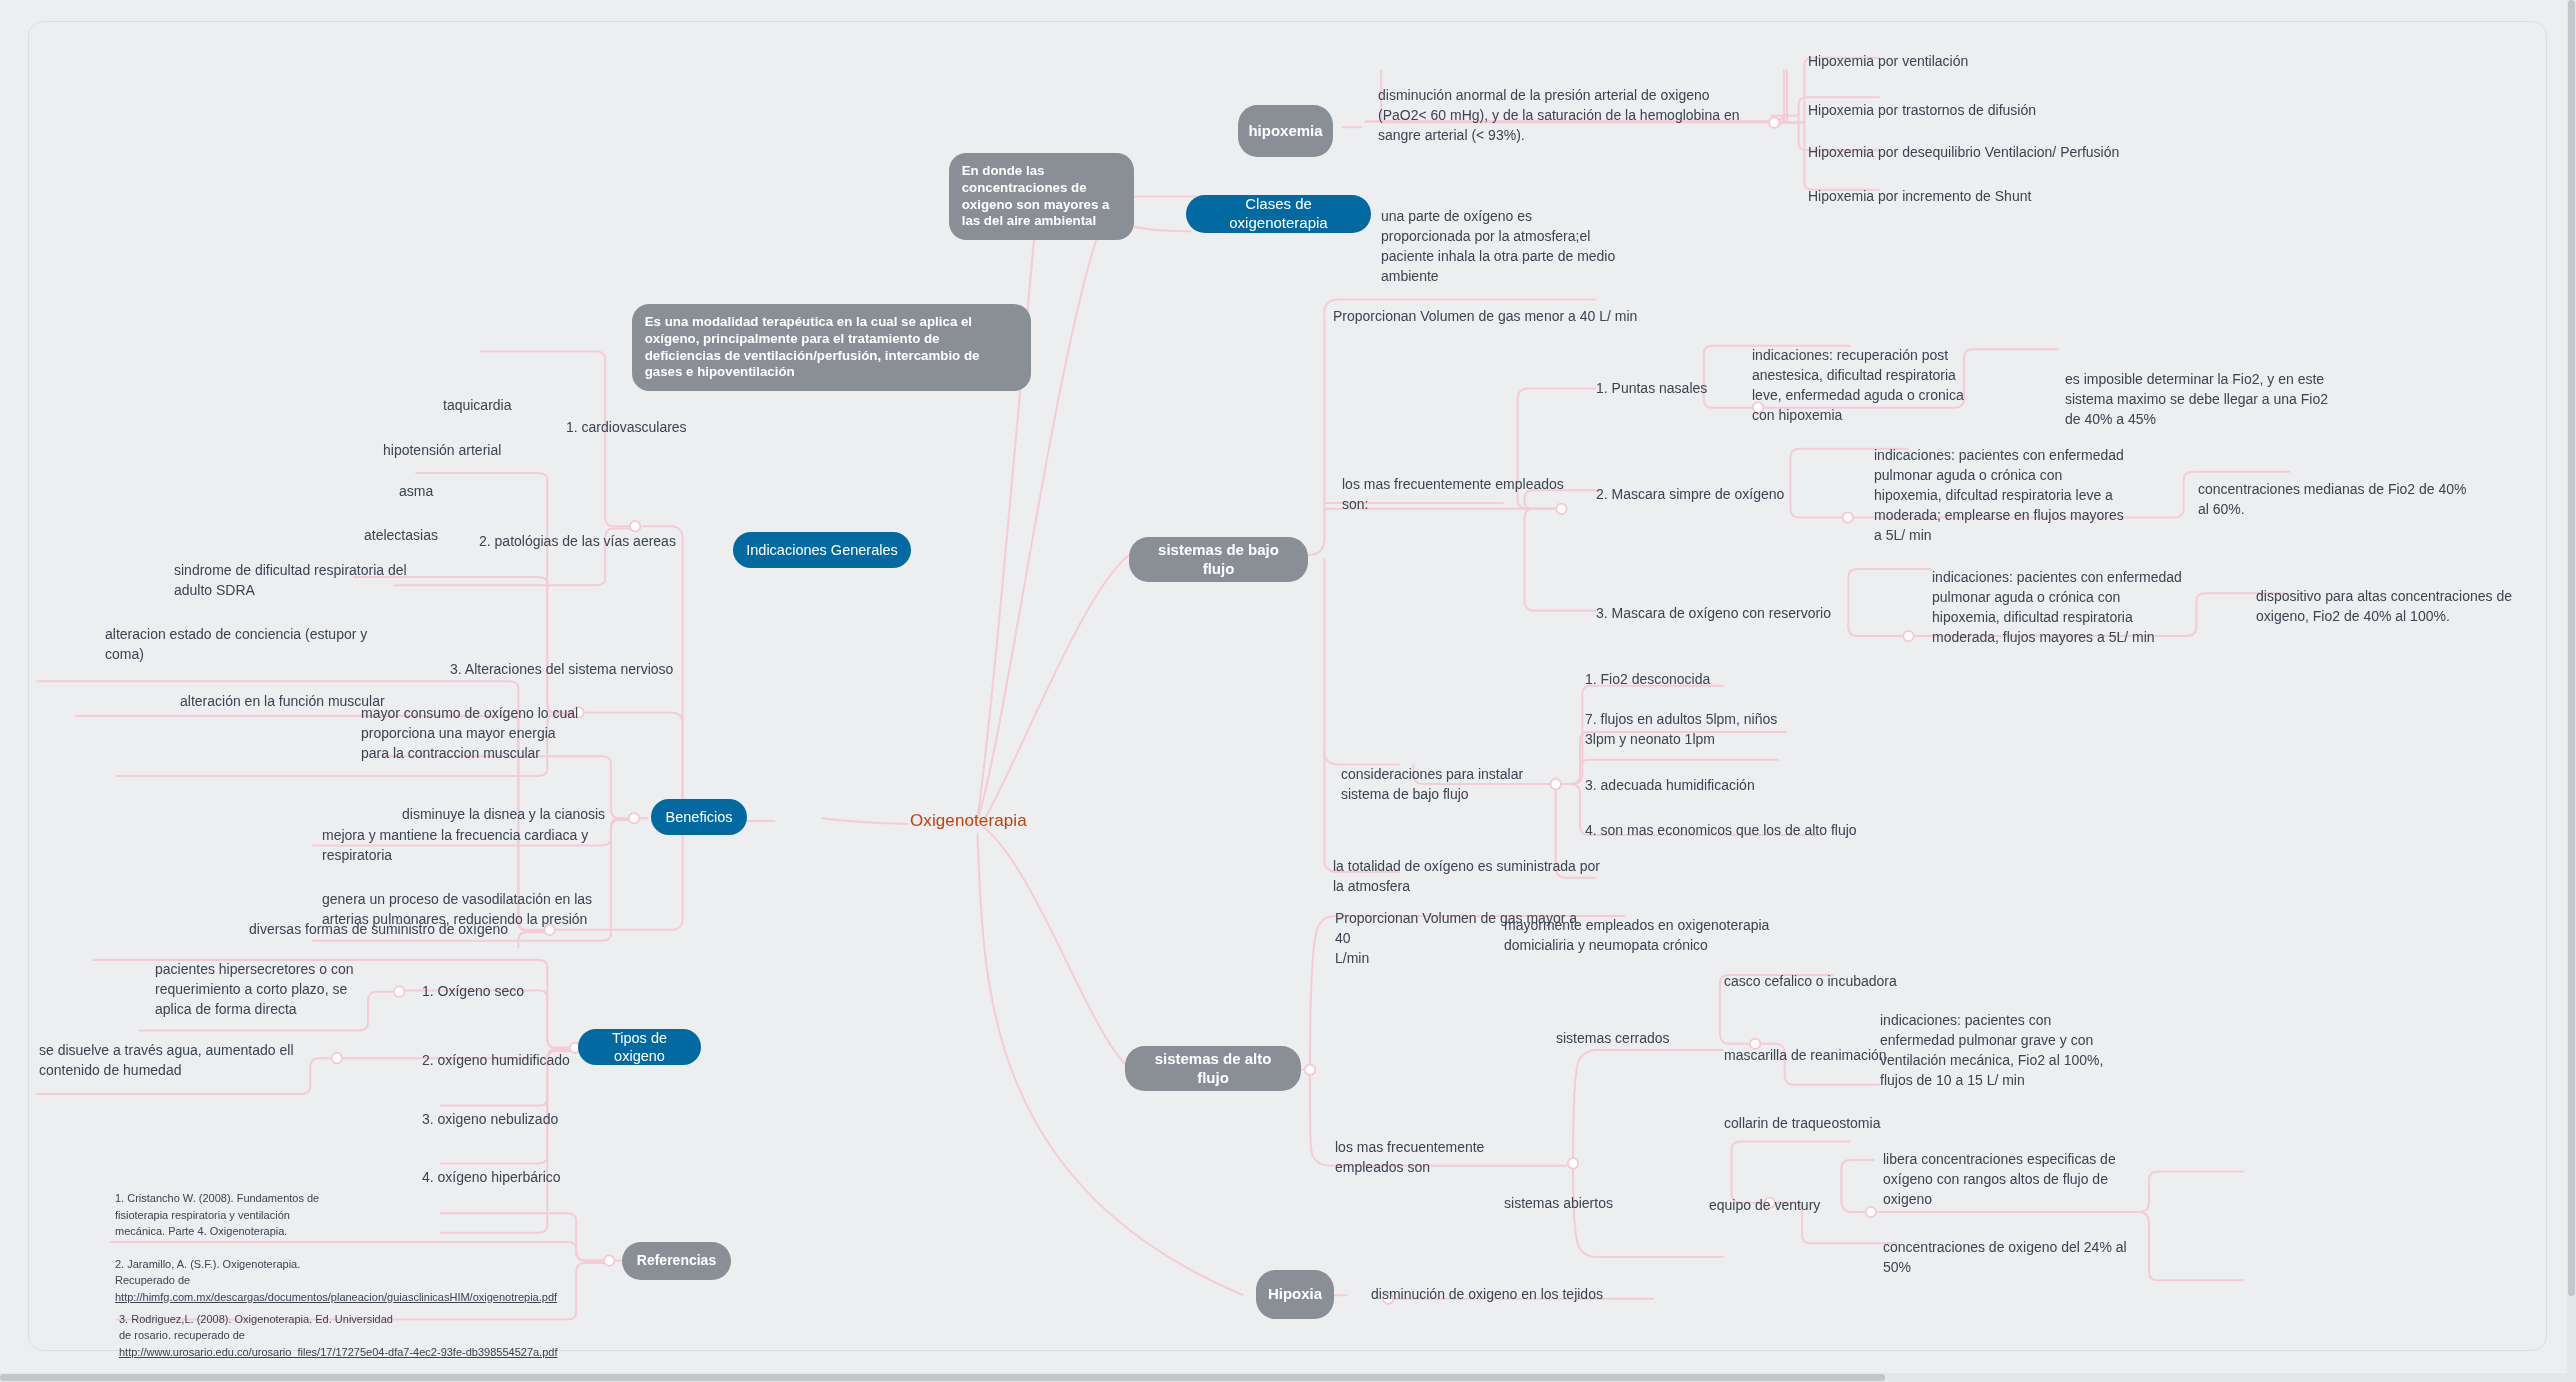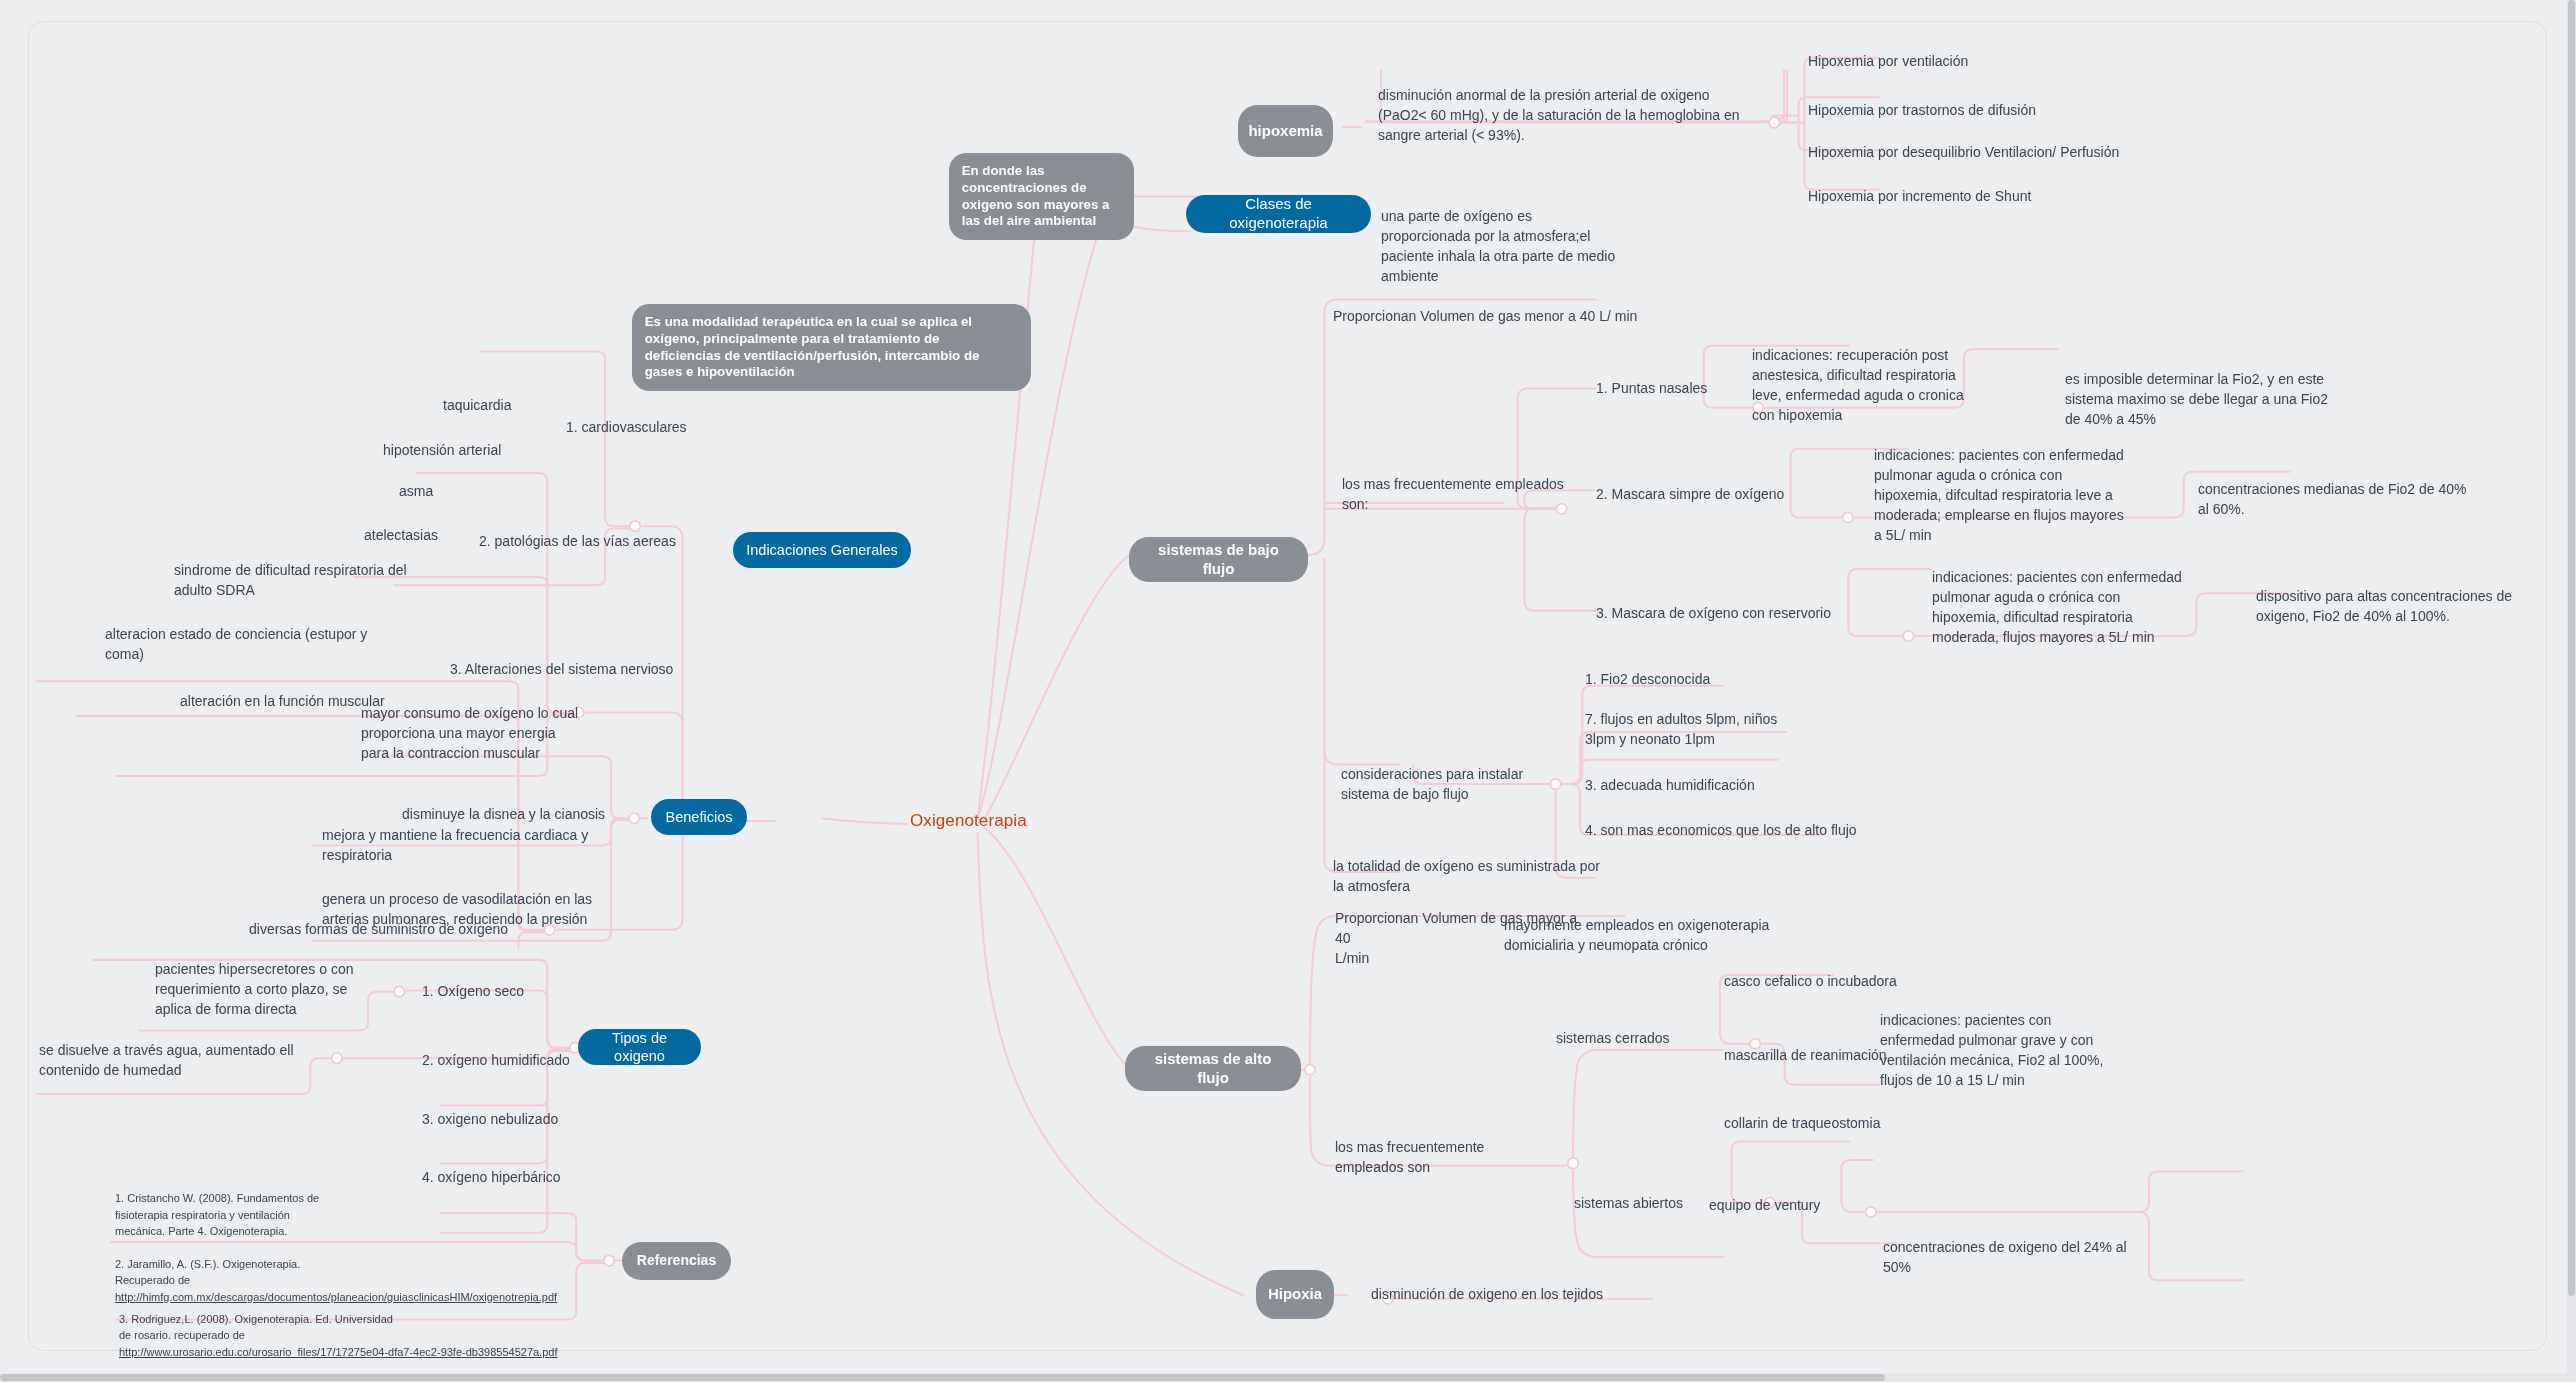--- a/index.html
+++ b/index.html
@@ -302,23 +302,26 @@
 empleados son</div>
 
   <div class="node txt mid" style="left:1556px;top:1029px;width:197px;">sistemas cerrados</div>
   <div class="node txt mid" style="left:1724px;top:972px;width:243px;">casco cefalico o incubadora</div>
   <div class="node txt mid" style="left:1724px;top:1046px;width:243px;">mascarilla de reanimación</div>
   <div class="node txt mid" style="left:1880px;top:1011px;width:266px;">indicaciones: pacientes con
 enfermedad pulmonar grave y con
 ventilación mecánica, Fio2 al 100%,
 flujos de 10 a 15 L/ min</div>
 
-  <div class="node txt mid" style="left:1574px;top:1194px;width:197px;">sistemas abiertos</div>
+  <div class="node txt mid" style="left:1460px;top:1194px;width:197px;text-align:center;">sistemas abiertos</div>
   <div class="node txt mid" style="left:1724px;top:1114px;width:243px;">collarin de traqueostomia</div>
   <div class="node txt mid" style="left:1709px;top:1196px;width:243px;">equipo de ventury</div>
+  <div class="node txt mid" style="left:1883px;top:1150px;width:260px;">libera concentraciones especificas de
+oxígeno con rangos altos de flujo de
+oxigeno</div>
   <div class="node txt mid" style="left:1883px;top:1238px;width:260px;">concentraciones de oxigeno del 24% al
 50%</div>
 
   <div class="node pill gray" style="left:1256px;top:1270px;width:78px;height:49px;font-size:15px;">Hipoxia</div>
   <div class="node txt mid" style="left:1371px;top:1285px;width:324px;">disminución de oxigeno en los tejidos</div>
 
   <div class="node pill red" style="left:733px;top:532px;width:178px;height:36px;font-size:14.5px;">Indicaciones Generales</div>
 
   <div class="node txt mid" style="left:566px;top:418px;width:174px;">1. cardiovasculares</div>
   <div class="node txt mid" style="left:443px;top:396px;width:150px;">taquicardia</div>

